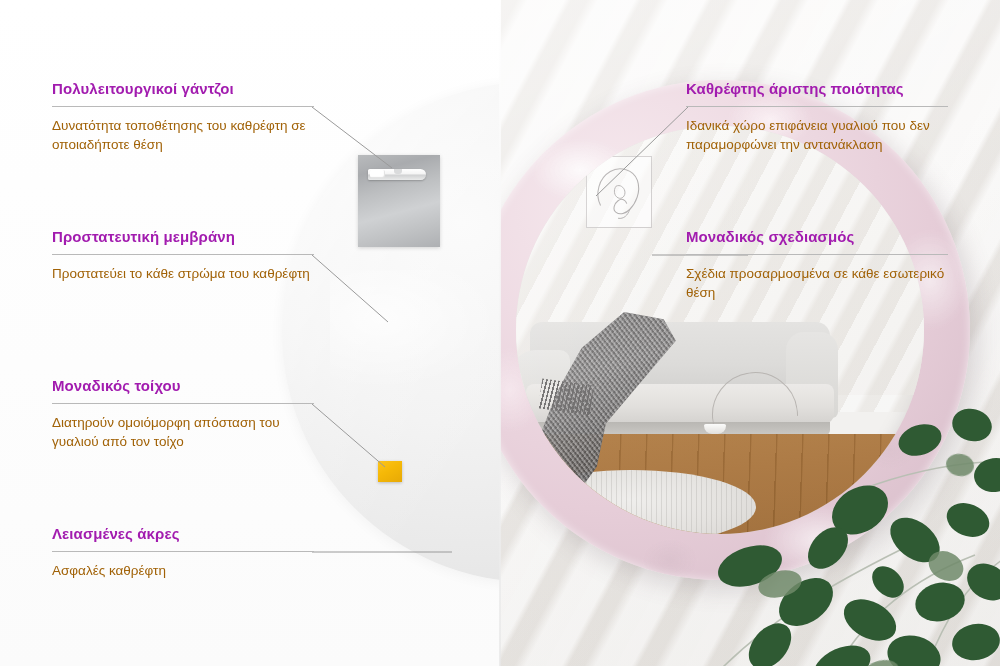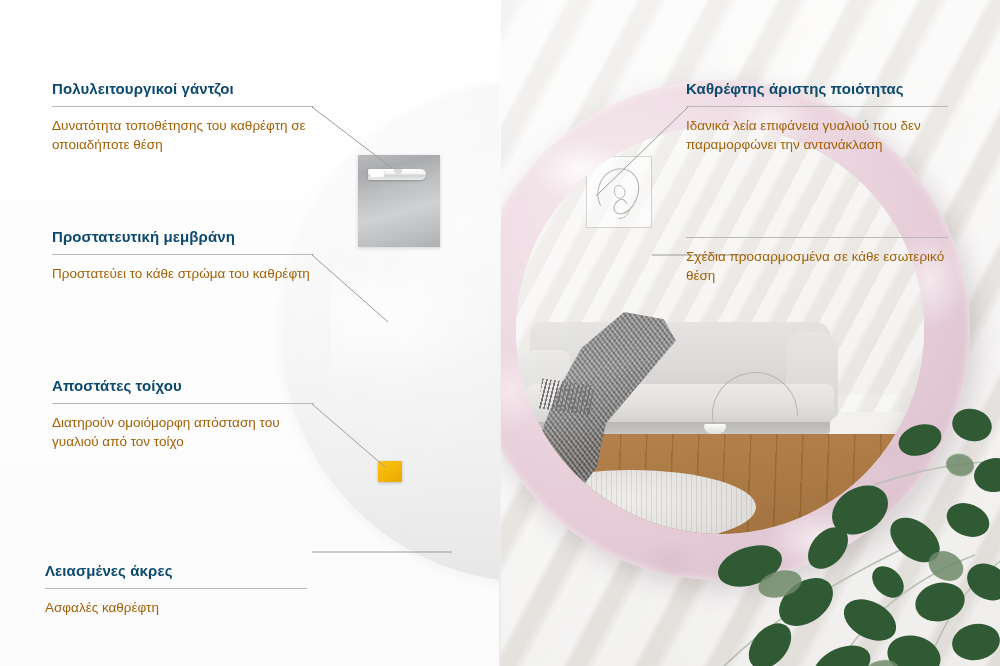--- a/index.html
+++ b/index.html
@@ -232,21 +232,21 @@
     background:linear-gradient(128deg, rgba(255,255,255,0.42) 0%, rgba(255,255,255,0.12) 24%, rgba(255,255,255,0) 46%);
     pointer-events:none;
   }
   
   .plant{ position:absolute; right:-10px; bottom:-14px; width:300px; height:310px; }
   .plant svg{ width:100%; height:100%; display:block; }
 
   
   .callout{ position:absolute; }
   .callout .title{
-    font-size:15px; font-weight:bold; color:#0c4a6e; letter-spacing:0.1px;
+    font-size:15px; font-weight:bold; color:#a21caf; letter-spacing:0.1px;
     white-space:nowrap;
   }
   .callout .rule{
     height:1px; background:#b9b9b9; margin-top:9px;
   }
   .callout .desc{
     margin-top:9px; font-size:13.5px; line-height:19px; color:#a16207;
   }
   .callout.right .title, .callout.right .desc{ text-align:left; }
 
@@ -379,35 +379,36 @@
     <div class="desc">Δυνατότητα τοποθέτησης του καθρέφτη σε οποιαδήποτε θέση</div>
   </div>
 
   <div class="callout left" style="left:52px; top:228px; width:262px;">
     <div class="title">Προστατευτική μεμβράνη</div>
     <div class="rule"></div>
     <div class="desc">Προστατεύει το κάθε στρώμα του καθρέφτη</div>
   </div>
 
   <div class="callout left" style="left:52px; top:377px; width:262px;">
-    <div class="title">Αποστάτες τοίχου</div>
+    <div class="title">Μοναδικός τοίχου</div>
     <div class="rule"></div>
     <div class="desc">Διατηρούν ομοιόμορφη απόσταση του γυαλιού από τον τοίχο</div>
   </div>
 
-  <div class="callout left" style="left:45px; top:525px; width:262px;margin-top:37px;">
+  <div class="callout left" style="left:52px; top:525px; width:262px;">
     <div class="title">Λειασμένες άκρες</div>
     <div class="rule"></div>
     <div class="desc">Ασφαλές καθρέφτη</div>
   </div>
 
   <div class="callout right" style="left:686px; top:80px; width:262px;">
     <div class="title">Καθρέφτης άριστης ποιότητας</div>
     <div class="rule"></div>
-    <div class="desc">Ιδανικά λεία επιφάνεια γυαλιού που δεν παραμορφώνει την αντανάκλαση</div>
+    <div class="desc">Ιδανικά χώρο επιφάνεια γυαλιού που δεν παραμορφώνει την αντανάκλαση</div>
   </div>
 
   <div class="callout right" style="left:686px; top:228px; width:262px;">
+    <div class="title">Μοναδικός σχεδιασμός</div>
     <div class="rule"></div>
     <div class="desc">Σχέδια προσαρμοσμένα σε κάθε εσωτερικό θέση</div>
   </div>
 
 </div>
 
 </body></html>

